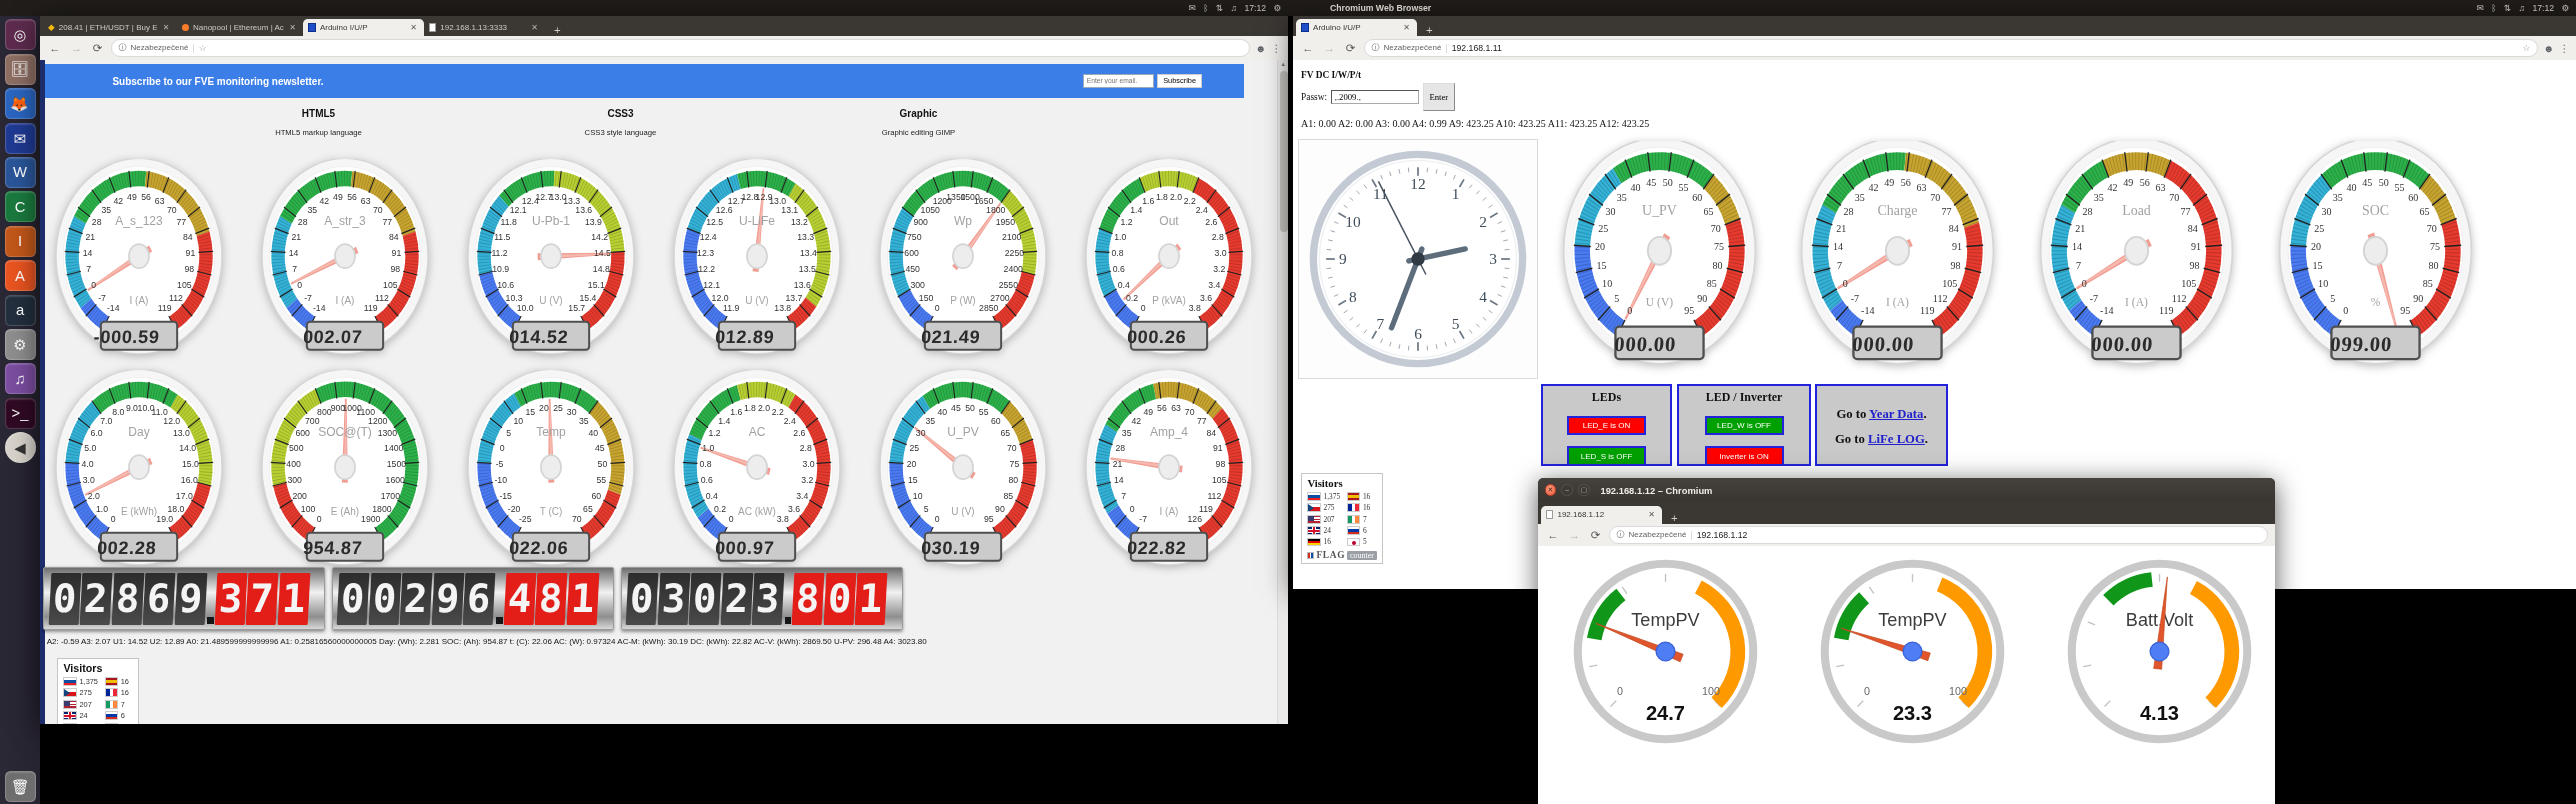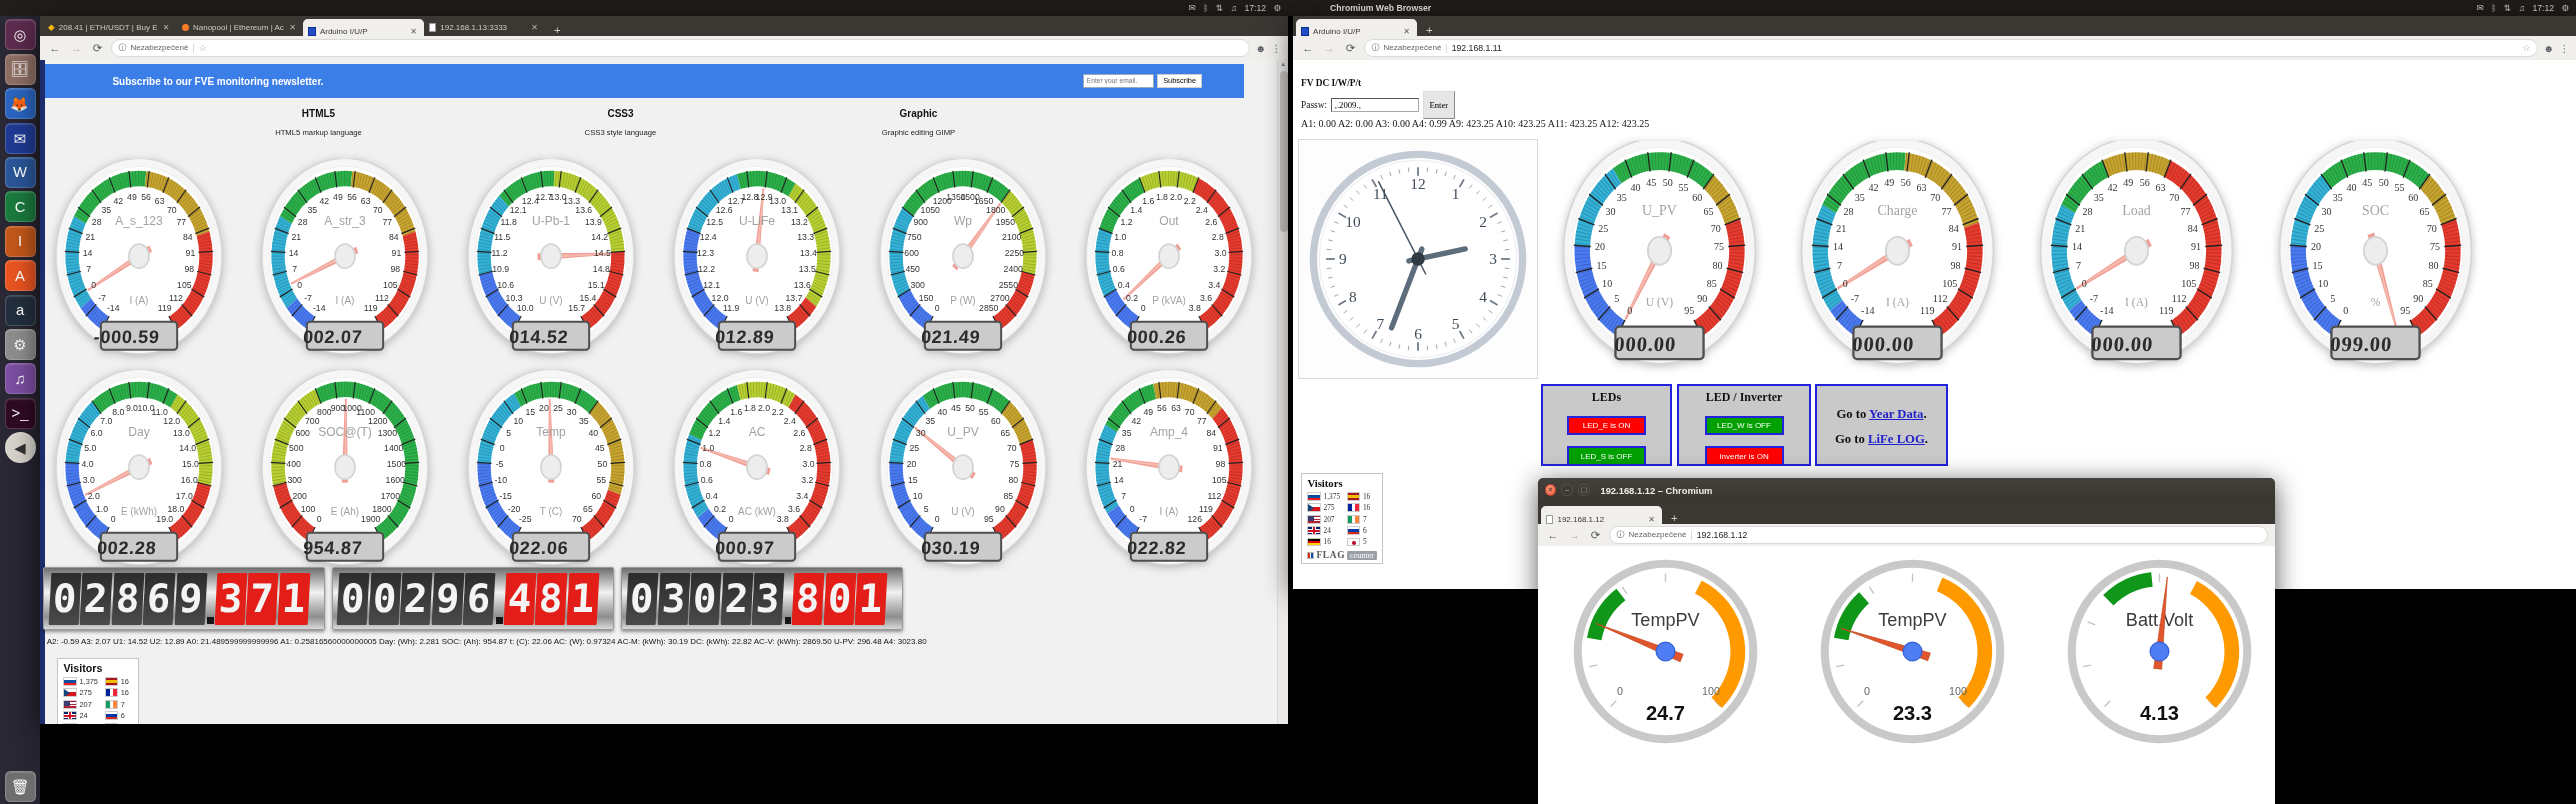--- a/index.html
+++ b/index.html
@@ -20,21 +20,21 @@
   .lch{width:31px;height:31px;margin:3.4px auto 2.7px auto;border-radius:5.4px;border:0.7px solid rgba(255,255,255,.18);display:flex;align-items:center;justify-content:center;font-size:14.8px;color:#fff;background:#444;box-shadow:inset 0 0.7px 1.3px rgba(255,255,255,.2);}
   .lch-trash{position:absolute;bottom:2.7px;left:4.7px;margin:0;}
   .lch-arrow{background:#d8d4cc;color:#333;border-radius:50%;}
 
   
   .window{position:absolute;background:#f1efec;box-shadow:0 5.4px 27px rgba(0,0,0,.65);}
   .tabstrip{height:20px;background:#3b3733;display:flex;align-items:flex-end;padding-left:2.7px;}
   .tab{height:17.4px;display:flex;align-items:center;gap:4px;padding:0 5.4px;max-width:162px;min-width:121px;color:#cfcbc4;font-size:8px;border-radius:4.7px 4.7px 0 0;}
   .tab .t{white-space:nowrap;overflow:hidden;flex:1;}
   .tab .x{color:#b7b2aa;font-size:8px;padding:0 1.3px;}
-  .tab.active{background:#f1efec;color:#3a362f;align-items:flex-end;}
+  .tab.active{background:#f1efec;color:#3a362f;}
   .tab.active .x{color:#5e5a52;}
   .newtab{color:#cfcbc4;font-size:11.4px;margin-left:5.4px;padding:0 4px;}
   .toolbar{height:24px;background:#f1efec;display:flex;align-items:center;gap:5.4px;padding:0 6.7px;}
   .navbtn{color:#5a5a5a;font-size:11.4px;width:16px;text-align:center;}
   .navbtn.dis{color:#b5b1aa;}
   .omnibox{flex:1;height:17.4px;background:#fff;border:0.7px solid #dadada;border-radius:9.4px;display:flex;align-items:center;padding:0 6.7px;gap:4px;font-size:8.7px;color:#202124;}
   .omnibox .sec{color:#5f6368;font-size:8px;}
   .omnibox .sep{color:#d0d0d0;}
   .omnibox .url{flex:1;}
   .omnibox .star{color:#8d8d8d;}
@@ -92,22 +92,22 @@
   .flaglogo .f2{background:#9aa0a6;color:#fff;font-size:8px;padding:0 2.7px;border-radius:1.3px;}
   .flaglogo .fg{width:9.4px;height:6.7px;background:linear-gradient(90deg,#d52b1e 33%,#fff 33% 66%,#0b4ea2 66%);border:0.7px solid #bbb;}
 
   .scrollbar{position:absolute;right:0;top:0;width:10.7px;height:100%;background:#eceae8;border-left:0.7px solid #dcdad8;}
   .scrollbar .arr{display:block;text-align:center;color:#7a7a7a;font-size:6px;height:9.4px;line-height:9.4px;}
   .scrollbar .thumb{position:absolute;left:1.3px;top:10.7px;width:8px;height:161px;background:#c6c3c0;border-radius:4px;}
 
   
   .right-page{background:#fff;}
   .serif, .serif *{font-family:"Liberation Serif",serif;}
-  .rp-head{position:absolute;left:8px;top:18px;font-weight:bold;font-size:9.4px;color:#111;}
-  .rp-passrow{position:absolute;left:8px;top:23px;display:flex;align-items:center;gap:4px;font-size:9.4px;color:#111;margin-top:8px;}
+  .rp-head{position:absolute;left:8px;top:10px;font-weight:bold;font-size:9.4px;color:#111;}
+  .rp-passrow{position:absolute;left:8px;top:23px;display:flex;align-items:center;gap:4px;font-size:9.4px;color:#111;}
   .rp-passrow input{width:88px;height:14.8px;border:1.3px inset #aaa;font-size:8.7px;padding:0 2.7px;}
   .rp-passrow button{height:28px;font-size:8.7px;background:#e6e6e6;border:1.3px outset #ddd;padding:0 5.4px;}
   .rp-sensors{position:absolute;left:8px;top:58px;font-size:10px;color:#111;}
   .clockbox{position:absolute;left:5.4px;top:79px;width:240px;height:240px;background:#fdfdfd;border:0.7px solid #d8d8d8;display:flex;align-items:center;justify-content:center;}
   .ledbox{position:absolute;background:#c9c9c9;border:2px solid #2323dd;padding:4px 0;text-align:center;}
   .ledbox .lt{font-weight:bold;font-size:12px;color:#111;}
   .led-btn{display:block;margin:10.7px auto 0 auto;width:79px;border:2px solid #2323dd;color:#fff;font-size:8px;padding:3.4px 1.3px;font-family:"Liberation Sans",sans-serif;}
   .led-btn.on{background:#ff0000;}
   .led-btn.off{background:#00a000;}
   .gotobox{position:absolute;background:#c9c9c9;border:2px solid #2323dd;padding:12px 0;text-align:center;}

